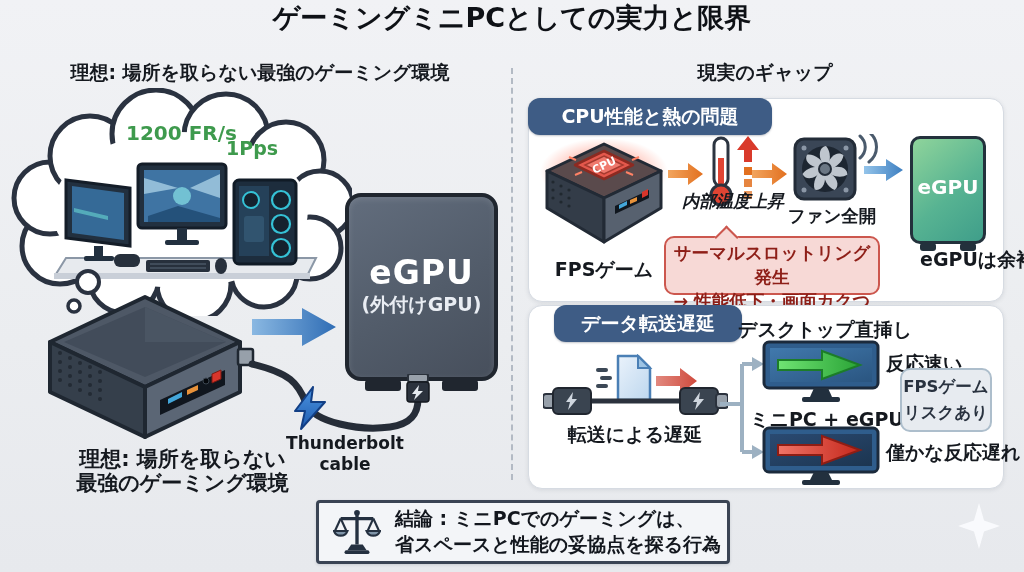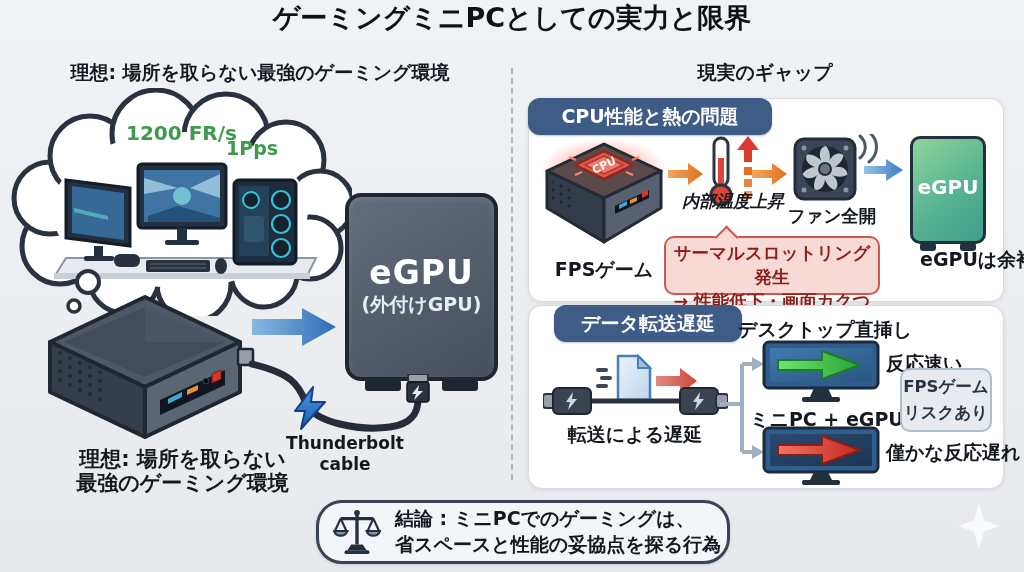--- a/index.html
+++ b/index.html
@@ -30,21 +30,21 @@
            color:#8e1f18;font-weight:800;font-size:17.5px;text-align:center;line-height:1.38;}
   .warn-pointer{position:absolute;width:15px;height:15px;background:#f7d9d6;
                 border-left:2.5px solid #cc574e;border-top:2.5px solid #cc574e;
                 transform:rotate(45deg);}
   .greentower{border-radius:10px;border:3px solid #23313c;
               background:linear-gradient(140deg,#8fd49b 0%,#57b392 55%,#3f9e8a 100%);
               text-align:center;color:#fff;font-weight:800;}
   .riskbox{background:#e7ebf0;border:2px solid #adbecc;border-radius:10px;
            font-weight:800;font-size:16.5px;color:#29323f;text-align:center;line-height:1.6;
            display:flex;flex-direction:column;justify-content:center;}
-  .conclusion{background:#f3f5f8;border:3px solid #3a4454;border-radius:26px;
+  .conclusion{background:#f3f5f8;border:3px solid #3a4454;border-radius:4px;
               display:flex;align-items:center;box-shadow:0 1px 3px rgba(30,40,60,.15);}
   .conc-text{font-size:19px;font-weight:800;line-height:1.35;color:#13171e;white-space:nowrap;}
   .divider{border-left:2px dashed #b3bac4;}
   .sparkle{clip-path:polygon(50% 0,62% 38%,100% 50%,62% 62%,50% 100%,38% 62%,0 50%,38% 38%);
            background:#fbfcfe;opacity:.9;}
 </style>
 </head>
 <body>
 
 <div id="canvas">

